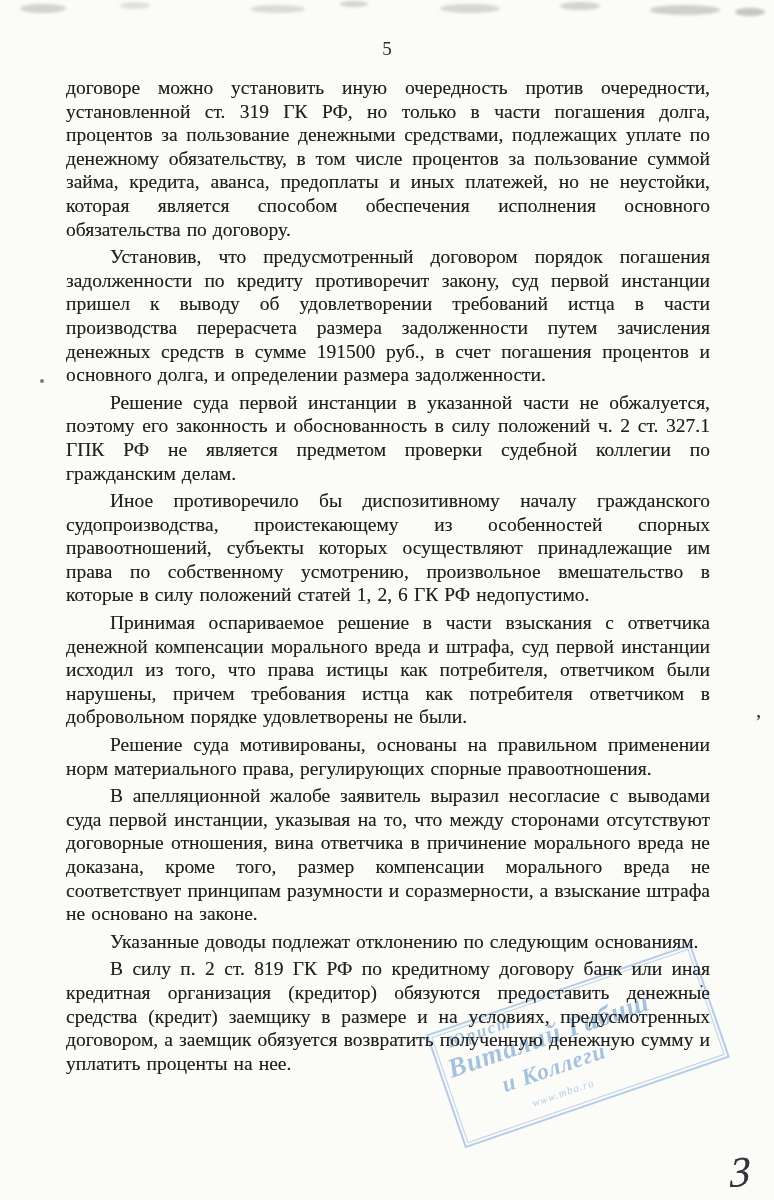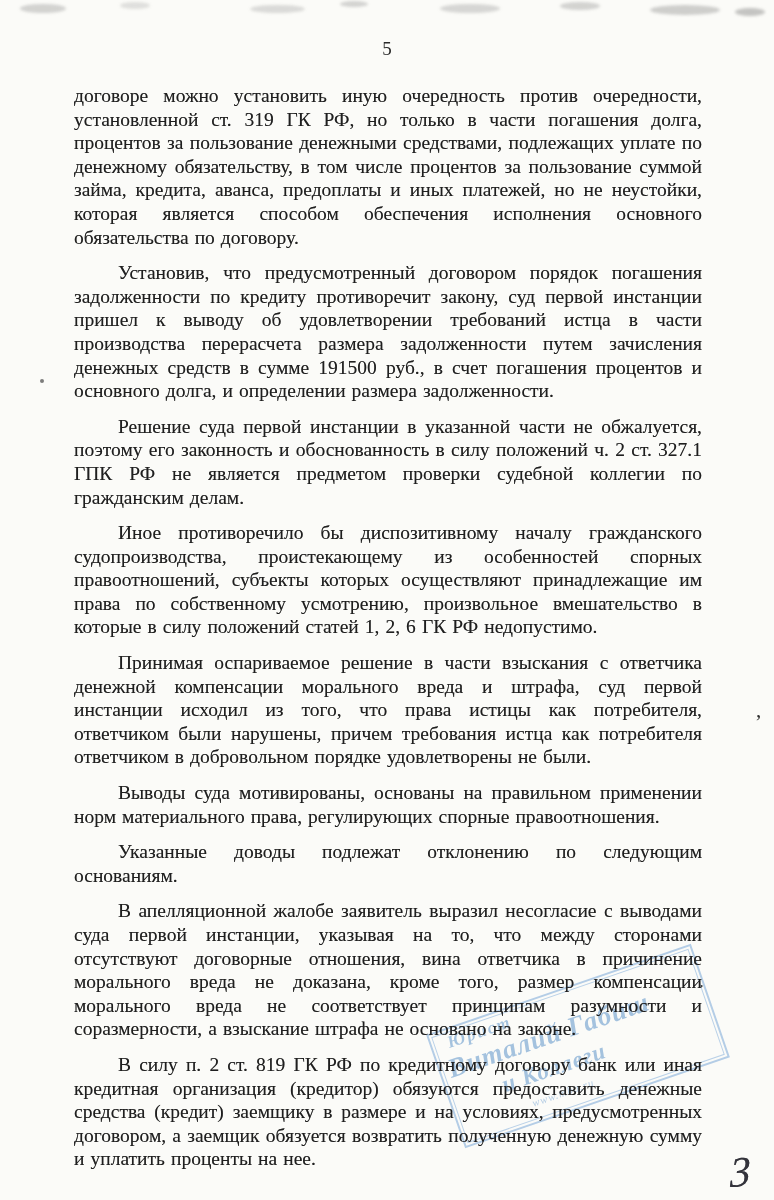--- a/index.html
+++ b/index.html
@@ -12,21 +12,21 @@
   .page-number {
     position:absolute; top:38px; left:0; width:100%;
     text-align:center; font-size:19px; color:#2a2a2a;
   }
   .body-text {
     position:absolute; left:62px; top:72px; width:652px; z-index:2;
     text-align:justify; font-size:19.5px; line-height:23.6px;
     word-spacing:0.06em; hyphens:none;
     text-shadow:0 0 0.4px rgba(20,20,20,0.45);
   }
-  .body-text p { margin:12px; text-indent:44px; }
+  .body-text p { margin:4px; text-indent:44px; }
   .body-text p.no-indent { text-indent:0; }
 
   
   .watermark {
     position:absolute; left:438px; top:986px; width:280px; height:120px;
     transform:rotate(-19deg); transform-origin:center; z-index:1;
     opacity:0.8;
   }
   .wm-outer { position:absolute; inset:0; border:2px solid #a3c2e2; }
   .wm-inner { position:absolute; inset:4px; border:1px solid #aac7e4; }
@@ -73,23 +73,23 @@
     <div class="wm-line wm-3">и Коллеги</div>
     <div class="wm-line wm-4">www.mba.ru</div>
   </div>
 
   <div class="body-text">
     <p class="no-indent">договоре можно установить иную очередность против очередности, установленной ст. 319 ГК РФ, но только в части погашения долга, процентов за пользование денежными средствами, подлежащих уплате по денежному обязательству, в том числе процентов за пользование суммой займа, кредита, аванса, предоплаты и иных платежей, но не неустойки, которая является способом обеспечения исполнения основного обязательства по договору.</p>
     <p>Установив, что предусмотренный договором порядок погашения задолженности по кредиту противоречит закону, суд первой инстанции пришел к выводу об удовлетворении требований истца в части производства перерасчета размера задолженности путем зачисления денежных средств в сумме 191500 руб., в счет погашения процентов и основного долга, и определении размера задолженности.</p>
     <p>Решение суда первой инстанции в указанной части не обжалуется, поэтому его законность и обоснованность в силу положений ч. 2 ст. 327.1 ГПК РФ не является предметом проверки судебной коллегии по гражданским делам.</p>
     <p>Иное противоречило бы диспозитивному началу гражданского судопроизводства, проистекающему из особенностей спорных правоотношений, субъекты которых осуществляют принадлежащие им права по собственному усмотрению, произвольное вмешательство в которые в силу положений статей 1, 2, 6 ГК РФ недопустимо.</p>
     <p>Принимая оспариваемое решение в части взыскания с ответчика денежной компенсации морального вреда и штрафа, суд первой инстанции исходил из того, что права истицы как потребителя, ответчиком были нарушены, причем требования истца как потребителя ответчиком в добровольном порядке удовлетворены не были.</p>
-    <p>Выводы суда мотивированы, основаны на правильном применении норм материального права, регулирующих спорные правоотношения.</p>
+    <p>Решение суда мотивированы, основаны на правильном применении норм материального права, регулирующих спорные правоотношения.</p>
+    <p>В апелляционной жалобе заявитель выразил несогласие с выводами суда первой инстанции, указывая на то, что между сторонами отсутствуют договорные отношения, вина ответчика в причинение морального вреда не доказана, кроме того, размер компенсации морального вреда не соответствует принципам разумности и соразмерности, а взыскание штрафа не основано на законе.</p>
     <p>Указанные доводы подлежат отклонению по следующим основаниям.</p>
-    <p>В апелляционной жалобе заявитель выразил несогласие с выводами суда первой инстанции, указывая на то, что между сторонами отсутствуют договорные отношения, вина ответчика в причинение морального вреда не доказана, кроме того, размер компенсации морального вреда не соответствует принципам разумности и соразмерности, а взыскание штрафа не основано на законе.</p>
     <p>В силу п. 2 ст. 819 ГК РФ по кредитному договору банк или иная кредитная организация (кредитор) обязуются предоставить денежные средства (кредит) заемщику в размере и на условиях, предусмотренных договором, а заемщик обязуется возвратить полученную денежную сумму и уплатить проценты на нее.</p>
   </div>
 
   <div class="stray" style="left:756px; top:698px;">,</div>
   <div class="stray" style="left:699px; top:978px; font-size:16px; color:#3a3a3a;">·</div>
 
   <div class="handwritten">3</div>
 
 </div>
 

